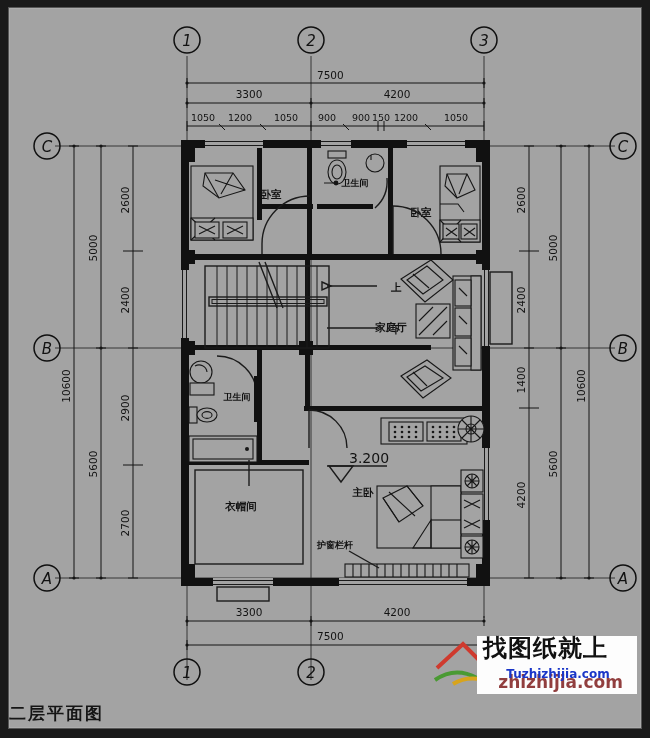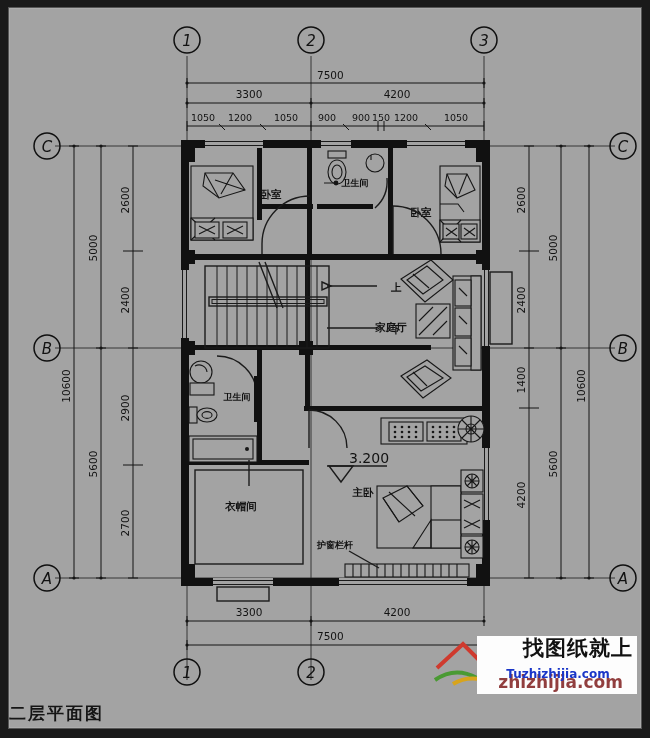--- a/index.html
+++ b/index.html
@@ -56,23 +56,23 @@
   }
   #wm .panel {
     position: absolute; left: 44px; top: 8px;
     width: 160px; height: 58px;
     background: #fdfdfd;
   }
   #wm .cn {
     position: absolute; left: 50px; top: 6px;
     width: 150px;
     font-family: "DejaVu Sans", sans-serif;
-    font-size: 21px; font-weight: 700;
+    font-size: 24px; font-weight: 700;
     color: #111; letter-spacing: 1px;
-    text-align: right;
+    text-align: left;
     line-height: 28px;
   }
   #wm .en {
     position: absolute; left: 46px; top: 36px;
     width: 158px;
     font-family: "DejaVu Sans", "Liberation Sans", sans-serif;
     font-size: 12px; font-weight: 700;
     color: #1a36c8;
     text-align: center;
     line-height: 20px;

